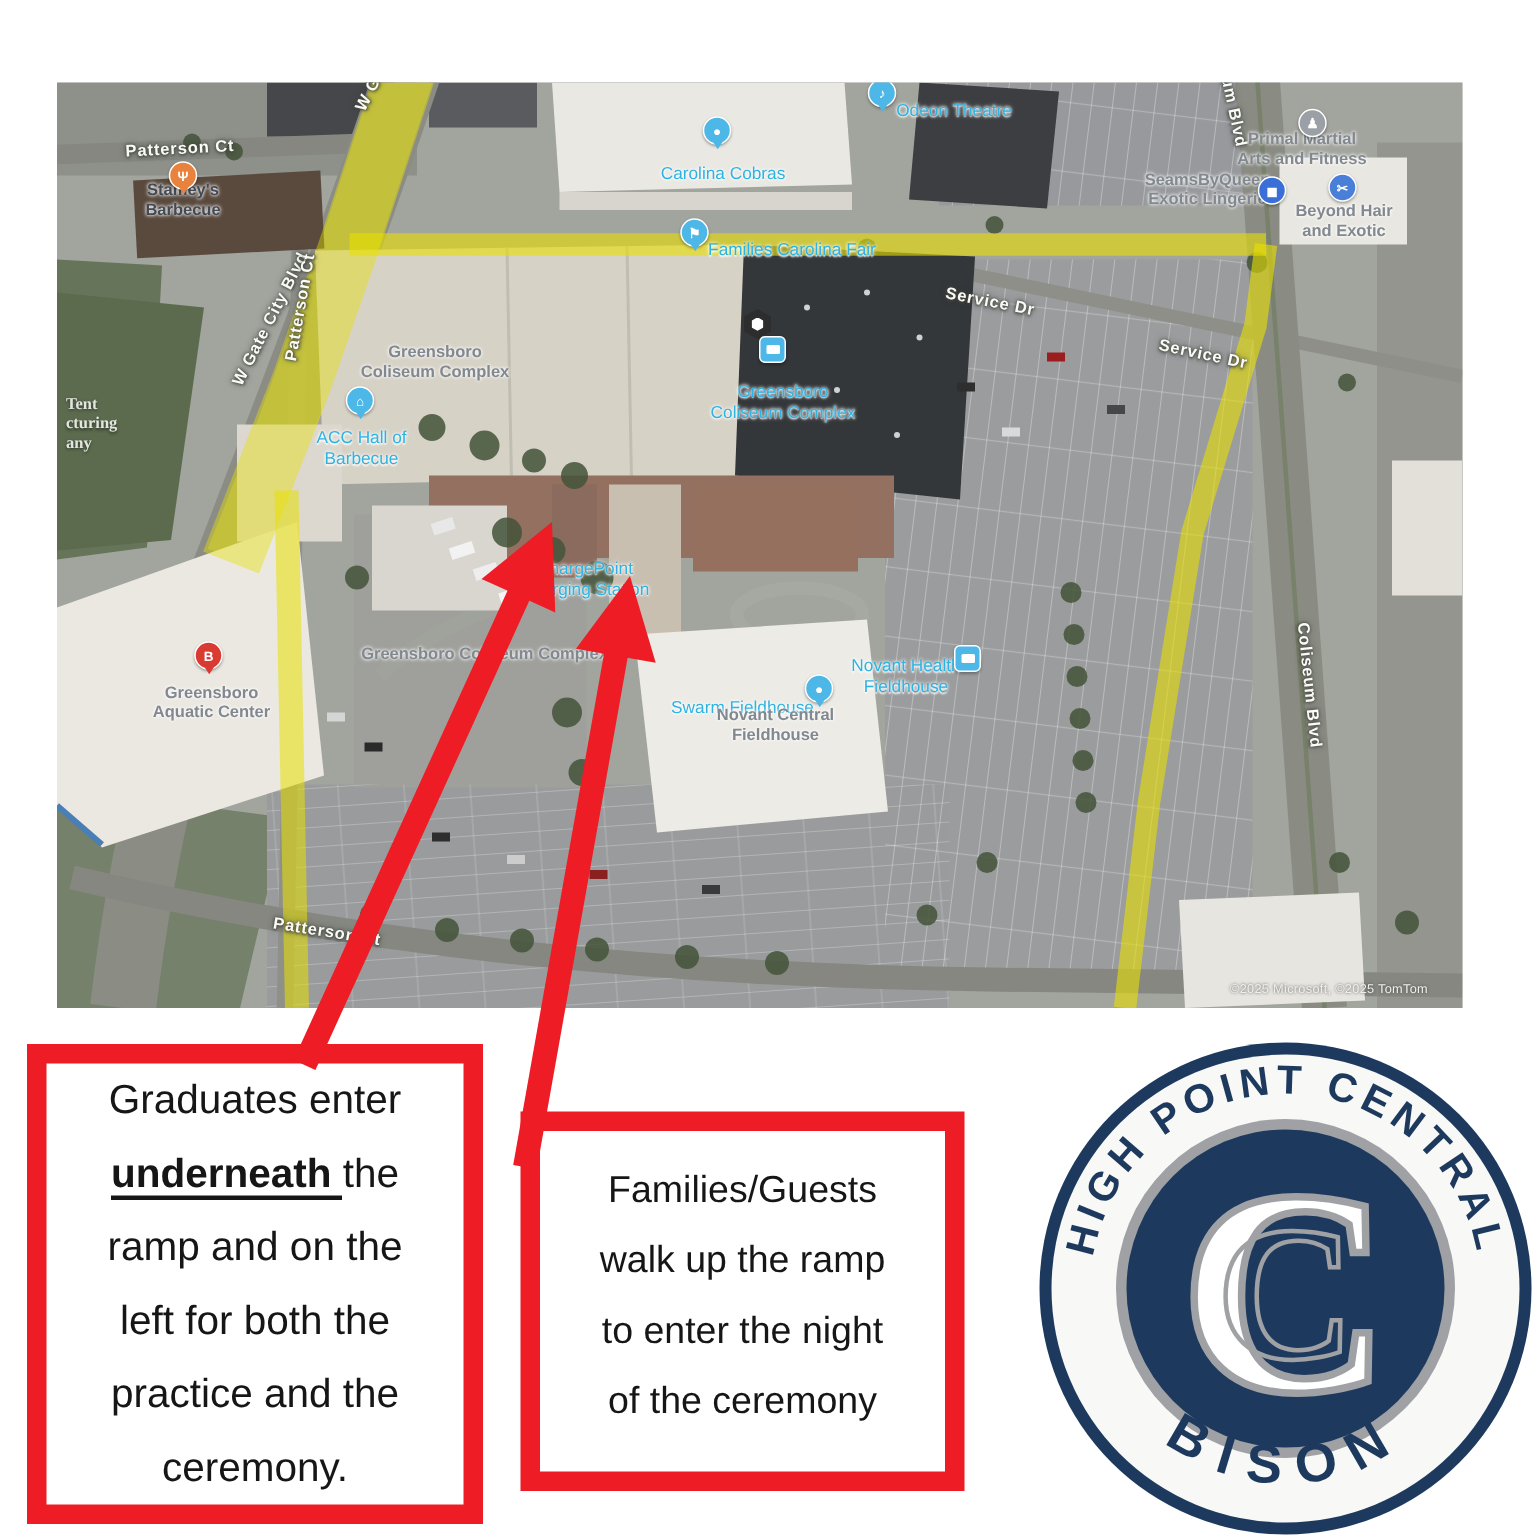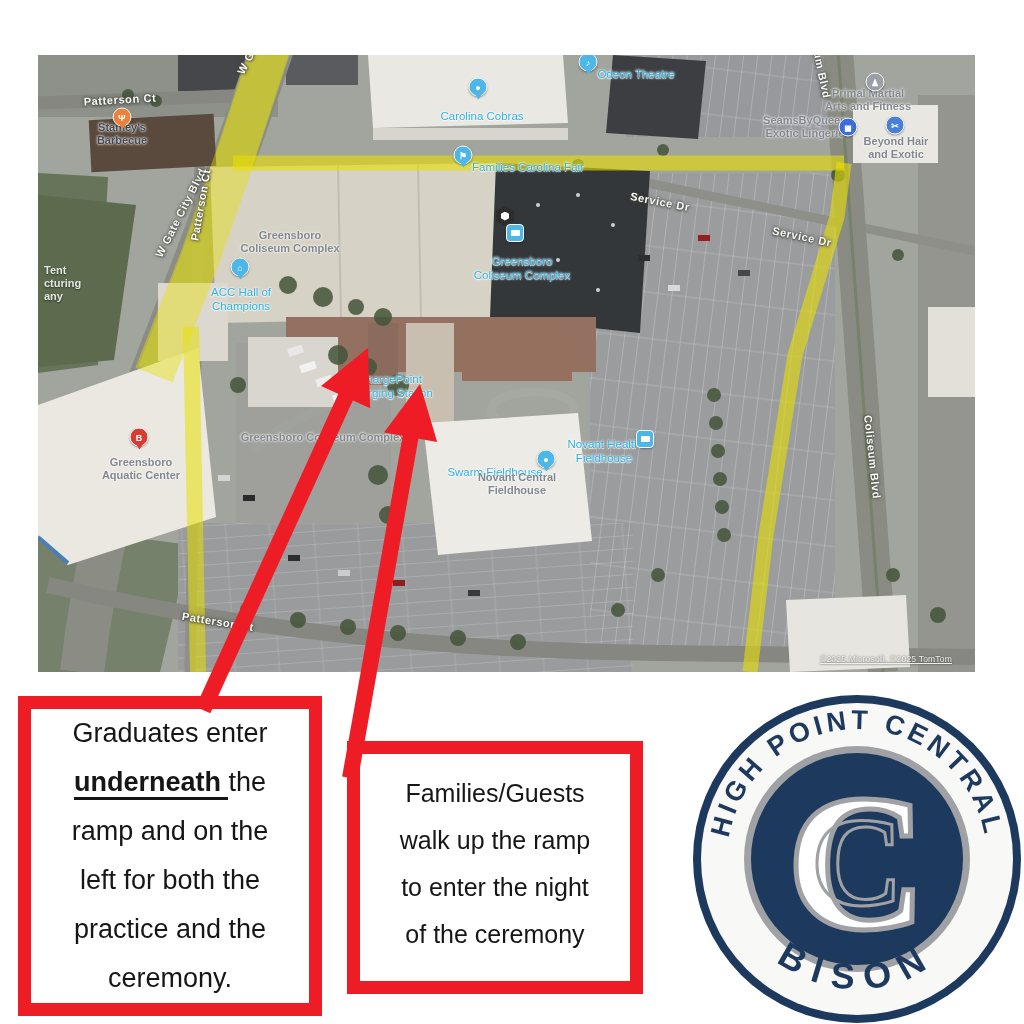--- a/index.html
+++ b/index.html
@@ -15,21 +15,21 @@
             transform-origin:center center;pointer-events:none;}
   .lab-road{font-size:11px;font-weight:600;color:#fbfbf6;letter-spacing:.6px;
             text-shadow:0 0 2px rgba(70,72,66,.95),0 0 4px rgba(70,72,66,.8),0 1px 2px rgba(70,72,66,.8);}
   .lab-blue{font-size:11.5px;font-weight:400;color:#2eb2e2;
             text-shadow:0 0 2px #fff,0 0 3px rgba(255,255,255,.9),0 1px 1px rgba(255,255,255,.8);margin-top:12px;}
   .lab-gray{font-size:11px;font-weight:700;color:#82888f;
             text-shadow:0 0 2px #fff,0 0 3px rgba(255,255,255,.85);}
   .lab-dark{font-size:11px;font-weight:700;color:#434a54;
             text-shadow:0 0 2px #fff,0 0 3px rgba(255,255,255,.9);}
   .lab-light{font-size:11px;font-weight:700;color:#e3e6df;text-align:left;
-            text-shadow:0 1px 2px rgba(40,45,35,.9);}
+            text-shadow:0 1px 2px rgba(40,45,35,.9);font-family:Liberation Serif, serif;}
   .lab-attrib{font-size:8.5px;font-weight:400;color:#efefef;letter-spacing:.2px;
             text-shadow:0 0 2px rgba(60,60,60,.9);}
 
   .pin{position:absolute;width:17px;height:17px;border-radius:50%;border:1.5px solid #fff;
        box-shadow:0 1px 2px rgba(0,0,0,.35);display:flex;align-items:center;justify-content:center;
        color:#fff;font-size:9px;font-weight:700;transform:translate(-50%,-50%);}
   .pin .tail{position:absolute;left:50%;top:15px;transform:translateX(-50%);width:0;height:0;
        border-left:4px solid transparent;border-right:4px solid transparent;}
   .pin-hex{position:absolute;width:18px;height:20px;transform:translate(-50%,-50%);
        background:#2d2d2d;clip-path:polygon(50% 0,100% 25%,100% 75%,50% 100%,0 75%,0 25%);
@@ -202,21 +202,21 @@
         <span class="maplabel lab-road" style="left: 163px; top: 150px; transform: translate(-50%, -50%) rotate(-80deg);">Patterson Ct</span>
         <span class="maplabel lab-road" style="left: 622px; top: 147px; transform: translate(-50%, -50%) rotate(11deg);">Service Dr</span>
         <span class="maplabel lab-road" style="left: 764px; top: 182px; transform: translate(-50%, -50%) rotate(12deg);">Service Dr</span>
         <span class="maplabel lab-road" style="left: 780px; top: 2px; transform: translate(-50%, -50%) rotate(78deg);">Coliseum Blvd</span>
         <span class="maplabel lab-road" style="left: 834px; top: 402px; transform: translate(-50%, -50%) rotate(84deg);">Coliseum Blvd</span>
         <span class="maplabel lab-road" style="left: 180px; top: 567px; transform: translate(-50%, -50%) rotate(9deg);">Patterson Ct</span>
         <span class="maplabel lab-blue" style="left: 444px; top: 50px; transform: translate(-50%, -50%) rotate(0deg);">Carolina Cobras</span>
         <span class="maplabel lab-blue" style="left: 490px; top: 101px; transform: translate(-50%, -50%) rotate(0deg);">Families Carolina Fair</span>
         <span class="maplabel lab-blue" style="left: 598px; top: 8px; transform: translate(-50%, -50%) rotate(0deg);">Odeon Theatre</span>
         <span class="maplabel lab-blue" style="left: 203px; top: 233px; transform: translate(-50%, -50%) rotate(0deg);">ACC Hall of
-Champions</span>
+Barbecue</span>
         <span class="maplabel lab-blue" style="left: 484px; top: 202px; transform: translate(-50%, -50%) rotate(0deg);">Greensboro
 Coliseum Complex</span>
         <span class="maplabel lab-blue" style="left: 352px; top: 320px; transform: translate(-50%, -50%) rotate(0deg);">ChargePoint
 Charging Station</span>
         <span class="maplabel lab-blue" style="left: 457px; top: 406px; transform: translate(-50%, -50%) rotate(0deg);">Swarm Fieldhouse</span>
         <span class="maplabel lab-blue" style="left: 566px; top: 385px; transform: translate(-50%, -50%) rotate(0deg);">Novant Health
 Fieldhouse</span>
         <span class="maplabel lab-gray" style="left: 252px; top: 187px; transform: translate(-50%, -50%) rotate(0deg);">Greensboro
 Coliseum Complex</span>
         <span class="maplabel lab-gray" style="left: 285px; top: 382px; transform: translate(-50%, -50%) rotate(0deg);">Greensboro Coliseum Complex</span>
@@ -228,21 +228,21 @@
 Exotic Lingerie</span>
         <span class="maplabel lab-gray" style="left: 858px; top: 93px; transform: translate(-50%, -50%) rotate(0deg);">Beyond Hair
 and Exotic</span>
         <span class="maplabel lab-gray" style="left: 830px; top: 45px; transform: translate(-50%, -50%) rotate(0deg);">Primal Martial
 Arts and Fitness</span>
         <span class="maplabel lab-dark" style="left: 84px; top: 79px; transform: translate(-50%, -50%) rotate(0deg);">Stamey's
 Barbecue</span>
         <span class="maplabel lab-light" style="left: 6px; top: 228px; transform: translate(0px, -50%) rotate(0deg);">Tent
 cturing
 any</span>
-        <span class="maplabel lab-attrib" style="left: 848px; top: 604px; transform: translate(-50%, -50%) rotate(0deg); text-decoration: underline;">©2025 Microsoft, ©2025 TomTom</span>
+        <span class="maplabel lab-attrib" style="left: 848px; top: 604px; transform: translate(-50%, -50%) rotate(0deg);">©2025 Microsoft, ©2025 TomTom</span>
         <div class="pin" style="background: rgb(232, 130, 60); left: 84px; top: 62px;">Ψ<div class="tail" style="border-top: 6px solid rgb(232, 130, 60);"></div></div>
         <div class="pin" style="background: rgb(77, 184, 232); left: 440px; top: 32px;">●<div class="tail" style="border-top: 6px solid rgb(77, 184, 232);"></div></div>
         <div class="pin" style="background: rgb(77, 184, 232); left: 425px; top: 100px;">⚑<div class="tail" style="border-top: 6px solid rgb(77, 184, 232);"></div></div>
         <div class="pin" style="background: rgb(77, 184, 232); left: 550px; top: 7px;">♪<div class="tail" style="border-top: 6px solid rgb(77, 184, 232);"></div></div>
         <div class="pin" style="background: rgb(77, 184, 232); left: 202px; top: 212px;">⌂<div class="tail" style="border-top: 6px solid rgb(77, 184, 232);"></div></div>
         <div class="pin-hex" style="left: 467px; top: 161px;">
           <div class="inner"></div>
         </div>
         <div class="pin-bus" style="background: rgb(77, 184, 232); left: 477px; top: 178px;">
           <div class="inner"></div>

